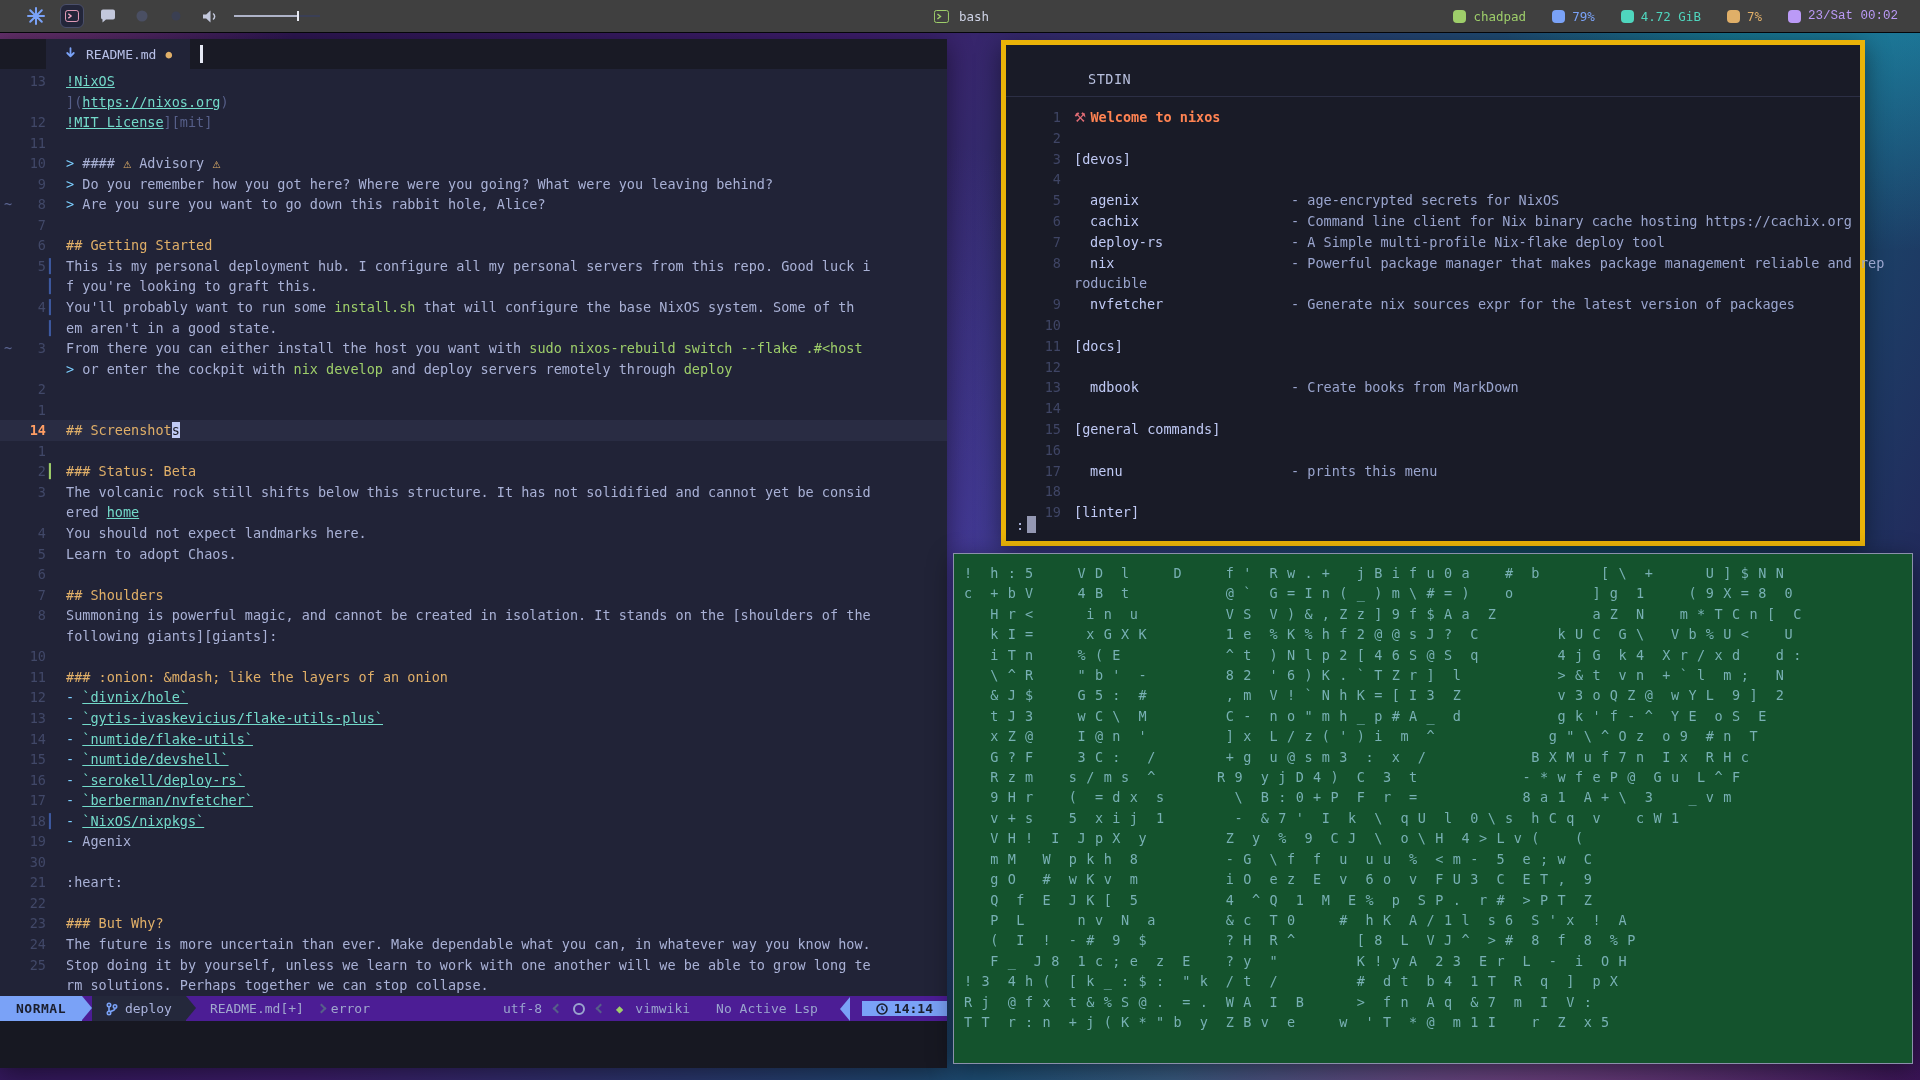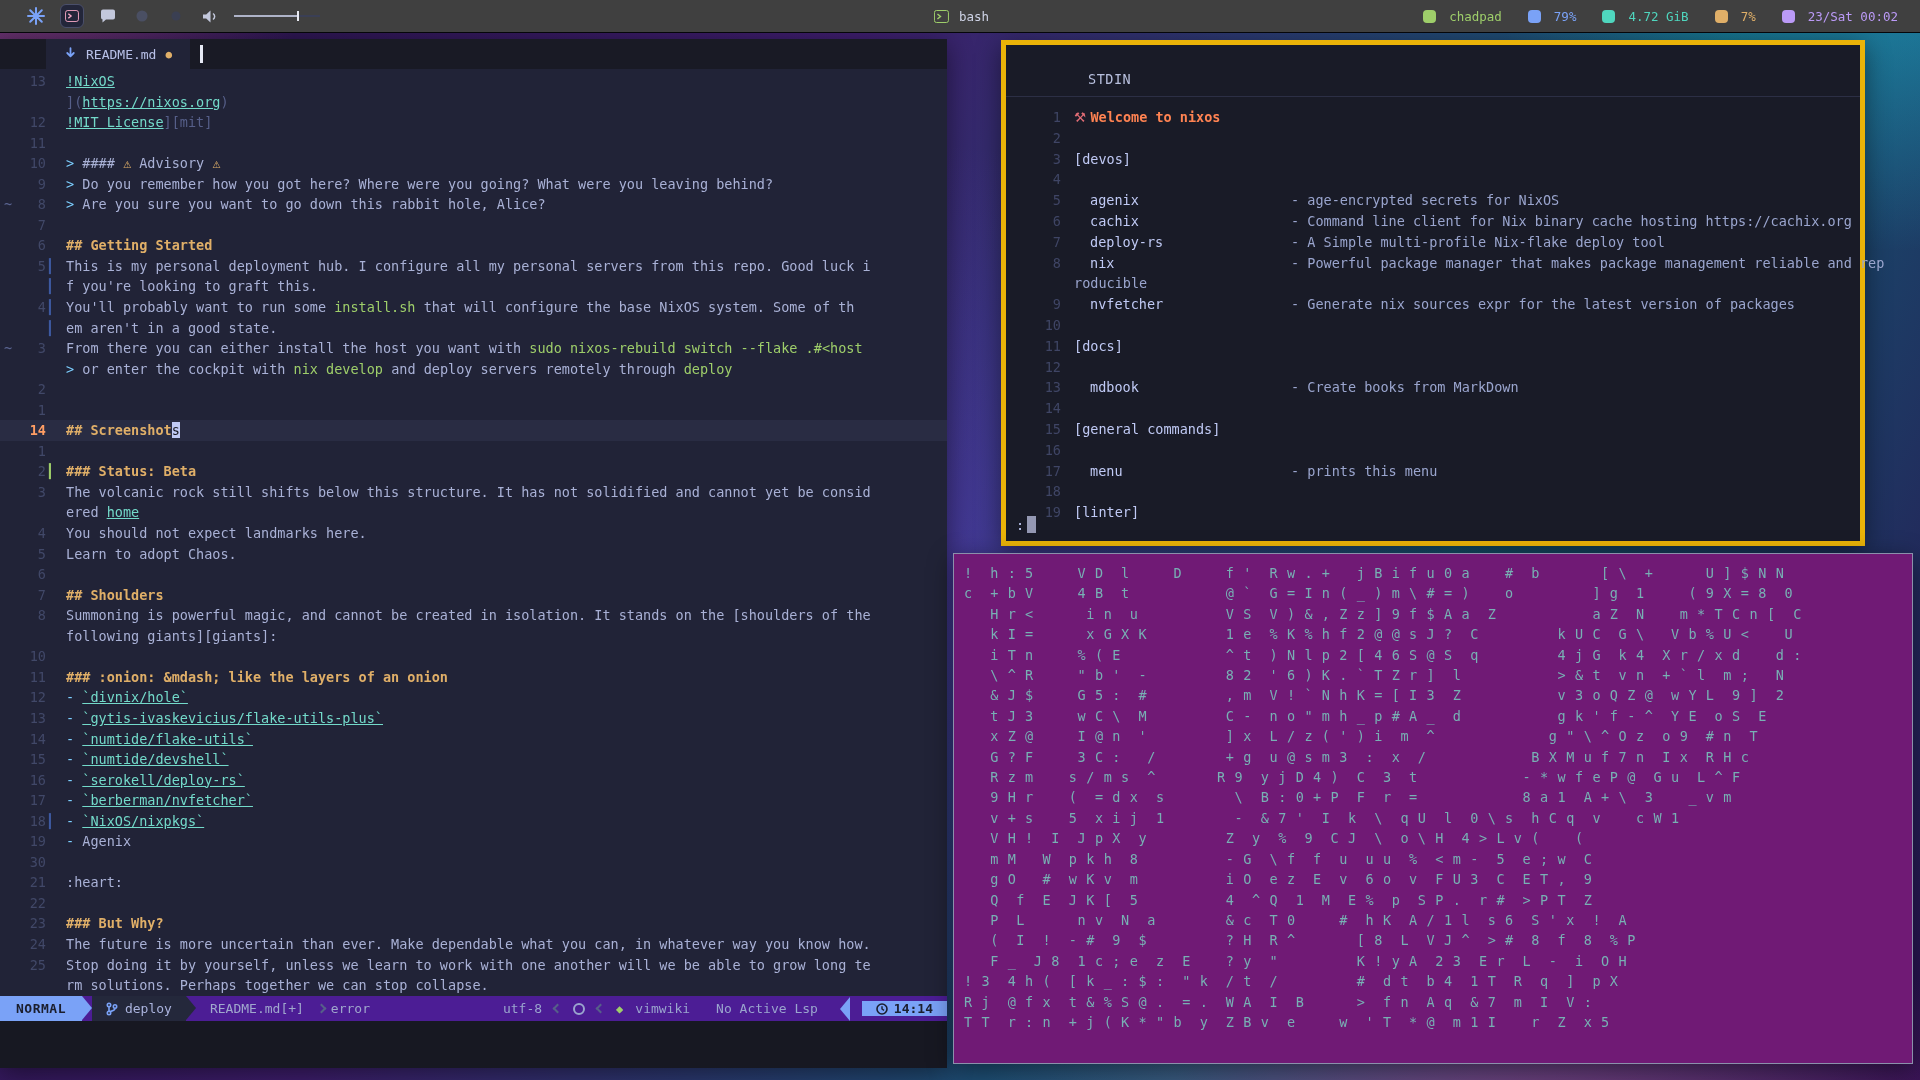--- a/index.html
+++ b/index.html
@@ -20,21 +20,21 @@
   .tb-left{display:flex;align-items:center;gap:14px;padding-left:26px}
   .ws{width:24px;height:24px;border-radius:6px;background:#23263a;border:1px solid #4a4f6a;
     display:flex;align-items:center;justify-content:center}
   .tb-ic{display:flex;align-items:center;justify-content:center;width:20px;height:20px}
   .tb-slider{position:relative;width:86px;height:12px;display:inline-block}
   .tb-slider .rail{position:absolute;left:0;top:5px;width:100%;height:2px;background:#3a3f55}
   .tb-slider .fill{position:absolute;left:0;top:5px;width:64px;height:2px;background:#aeb3c8}
   .tb-slider .thumb{position:absolute;left:63px;top:1px;width:2px;height:10px;background:#e8eaf2}
   .tb-center{position:absolute;left:50%;transform:translateX(-50%);display:flex;align-items:center;gap:8px;color:#ced3e6}
   .tb-right{display:flex;align-items:center;gap:26px;margin-left:auto;padding-right:22px}
-  .tb-item{display:flex;align-items:center;gap:13px}
+  .tb-item{display:flex;align-items:center;gap:7px}
   .tb-dot{width:13px;height:13px;border-radius:4px;display:inline-block}
   .tb-lab{font-size:12.5px}
   
   .win{position:absolute;box-shadow:0 6px 24px rgba(0,0,0,.45)}
   
   .editor{left:0;top:39px;width:947px;height:1029px;background:#212337}
   .tabline{height:30px;background:#191a25;display:flex;align-items:stretch}
   .tab{margin-left:46px;display:flex;align-items:center;gap:9px;background:#212337;padding:13px 18px;
     color:#b8c0e8;font-size:13px}
   .moddot{color:#e0af68;font-size:11px}
@@ -43,21 +43,21 @@
   .erow{display:flex;height:20.55px;line-height:20.55px;white-space:pre}
   .erow.cl{background:rgba(59,66,97,.30)}
   .gt{width:16px;flex:none;text-align:center;color:#5a6491}
   .gn{width:30px;flex:none;text-align:right;color:#414868}
   .gn.cur{color:#ff9e64;font-weight:bold}
   .gs{width:12px;flex:none;padding-left:3px}
   .gs.sb{color:#3d59a1}
   .gs.sg{color:#9ece6a}
   .etext{padding-left:8px;white-space:pre}
   .s-t{color:#a9b1d6}
-  .s-h{color:#e0af68;font-weight:bold}
+  .s-h{color:#e0af68;font-weight:normal}
   .s-link{color:#73daca;text-decoration:underline}
   .s-code{color:#9ece6a}
   .s-punc{color:#565f89}
   .s-q{color:#7dcfff}
   .s-warn{color:#e0af68}
   .s-dash{color:#7dcfff}
   .s-brk{color:#7dcfff}
   .s-cur{background:#c0caf5;color:#16161e}
   
   .statusline{position:absolute;left:0;bottom:47px;width:100%;height:25px;background:#4c1d95;
@@ -89,21 +89,21 @@
   .ttext{padding-left:13px;white-space:pre}
   .s-wicon{color:#e06c75;font-family:"DejaVu Sans",sans-serif}
   .s-welcome{color:#ff8352;font-weight:bold}
   .s-cat{color:#c0caf5}
   .s-name{color:#c0caf5;display:inline-block;width:217px;padding-left:16px}
   .s-desc{color:#9aa5ce}
   .s-wrapdesc{color:#9aa5ce}
   .term-prompt{position:absolute;left:10px;bottom:8px;color:#c0caf5;font-size:13.5px;display:flex;align-items:center}
   .pcur{width:9px;height:17px;background:#9498b3;margin-left:3px}
   
-  .matrix{left:953px;top:553px;width:960px;height:511px;background:#701a75;border:1px solid #8b90ab;
+  .matrix{left:953px;top:553px;width:960px;height:511px;background:#14532d;border:1px solid #8b90ab;
     padding:9px 0 0 10px}
   .mrow{white-space:pre;font-size:13.5px;line-height:20.4px;color:#78b0b4;letter-spacing:.6px}
 </style>
 </head>
 <body>
 
 <div class="topbar">
   <div class="tb-left">
     <span class="tb-ic">
       <svg width="18" height="18" viewBox="0 0 18 18">
@@ -166,21 +166,21 @@
       <span class="tb-item">
         <span class="tb-dot" style="background: rgb(79, 214, 190);"></span>
         <span class="tb-lab" style="color: rgb(79, 214, 190);">4.72 GiB</span>
       </span>
       <span class="tb-item">
         <span class="tb-dot" style="background: rgb(224, 175, 104);"></span>
         <span class="tb-lab" style="color: rgb(224, 175, 104);">7%</span>
       </span>
       <span class="tb-item">
         <span class="tb-dot" style="background: rgb(187, 154, 247);"></span>
-        <span class="tb-lab" style="color: rgb(187, 154, 247);">23/Sat 00:02</span>
+        <span class="tb-lab" style="color: rgb(187, 154, 247); font-family: Liberation Mono, monospace;">23/Sat 00:02</span>
       </span>
     </div>
 </div>
 
 <div class="win editor">
   <div class="tabline">
     <div class="tab">
       <span>
         <svg width="13" height="14" viewBox="0 0 16 16">
             <path d="M8 2v9M4 8l4 4 4-4" stroke="#7aa2f7" stroke-width="2.2" fill="none" stroke-linecap="round" stroke-linejoin="round"></path>

